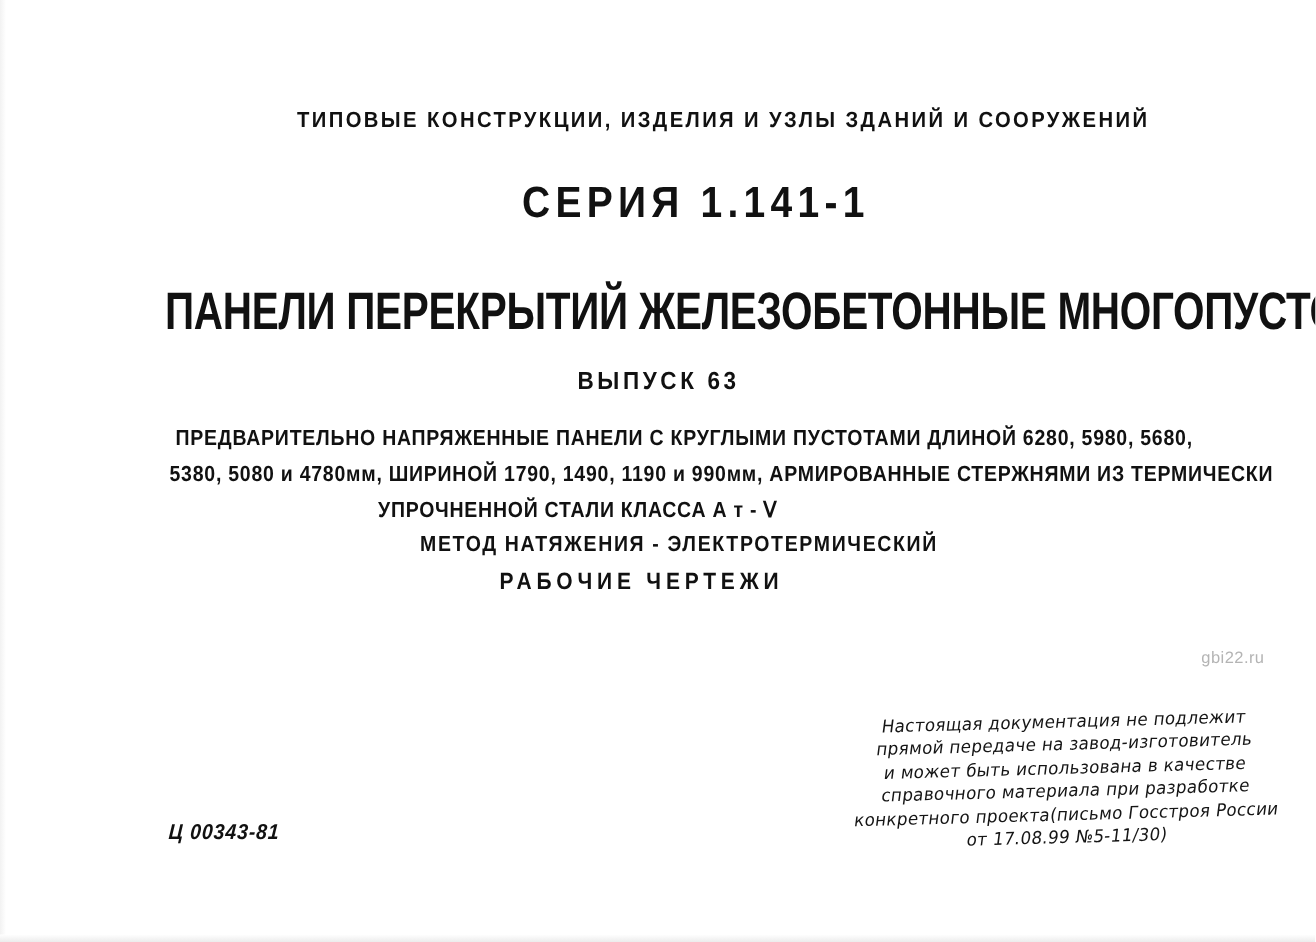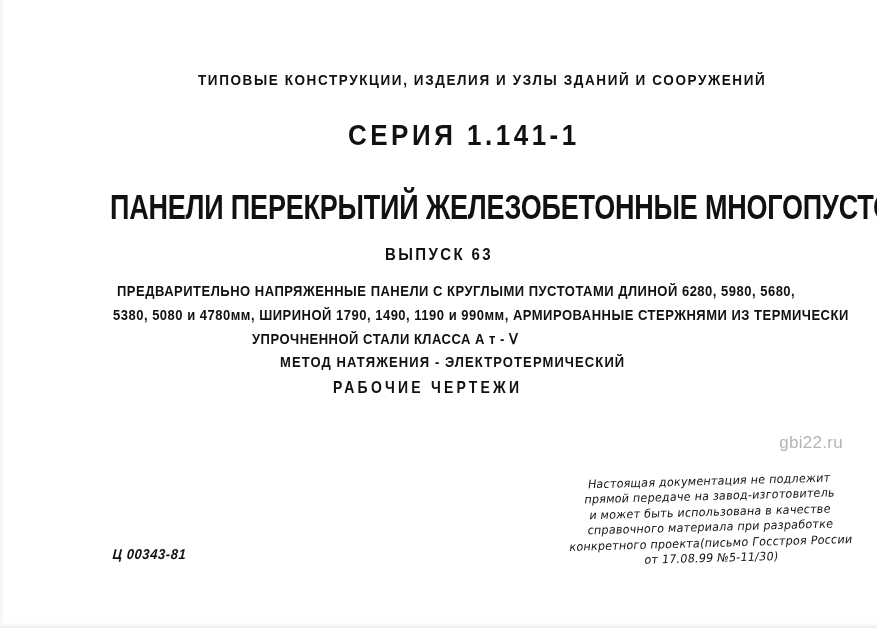--- a/index.html
+++ b/index.html
@@ -113,21 +113,21 @@
     font-style: italic;
     transform: scaleY(1.1) skewX(-4deg);
     transform-origin: left top;
   }
 
   #watermark {
     position: absolute;
     left: 843px;
     top: 433px;
     transform: translateX(-100%);
-    font-size: 17px;
+    font-size: 11px;
     color: #b4b4b4;
     letter-spacing: 0.3px;
   }
 
   
   #handnote {
     position: absolute;
     left: 559px;
     top: 478px;
     width: 300px;

